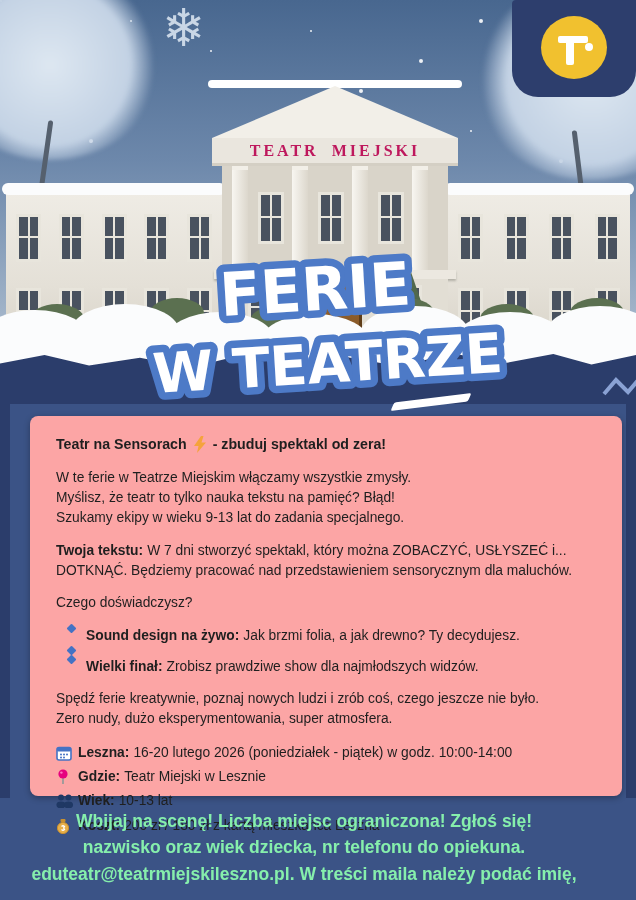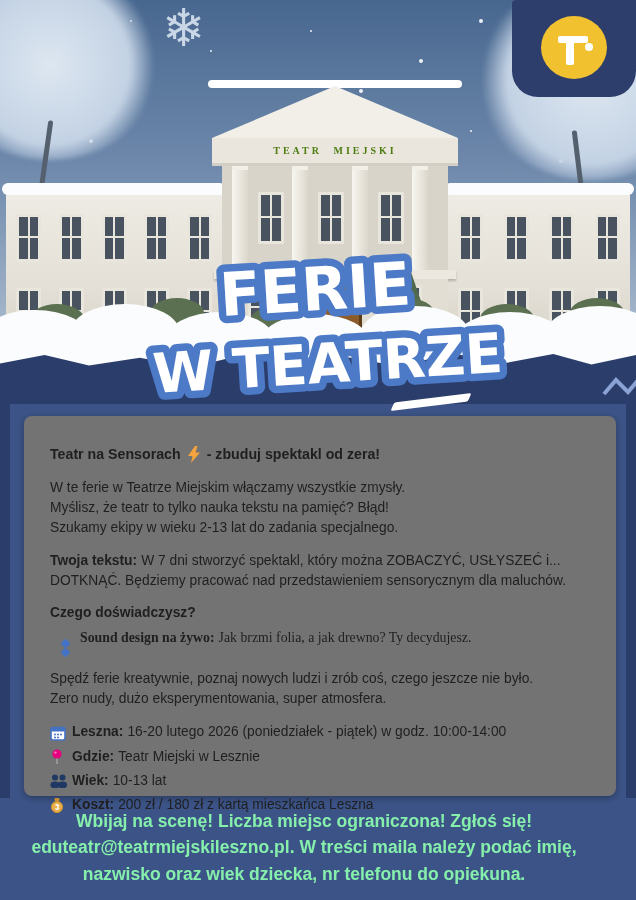--- a/index.html
+++ b/index.html
@@ -39,22 +39,22 @@
   .win::before { content:""; position:absolute; left:50%; top:0; bottom:0; width:2px; margin-left:-1px; background:#e8e5dc; }
   .win::after  { content:""; position:absolute; top:45%; left:0; right:0; height:2px; background:#e8e5dc; }
 
   
   .portico { position:absolute; left:222px; top:86px; width:226px; height:262px; }
   .pediment { position:absolute; left:-10px; top:0; width:0; height:0;
               border-left:123px solid transparent; border-right:123px solid transparent; border-bottom:52px solid #f2efe8; }
   .ped-snow { position:absolute; left:-14px; top:-6px; width:254px; height:8px; background:#fff; border-radius:4px; transform:rotate(0deg); }
   .entabl { position:absolute; left:-10px; top:52px; width:246px; height:28px; background:#eae6de;
             border-bottom:3px solid #d4cfc4; display:flex; align-items:center; justify-content:center; }
-  .sign { font-family:"Liberation Serif", serif; font-size:10px; letter-spacing:3px; word-spacing:6px;
-          color:#4d7c0f; font-weight:600; text-transform:uppercase; }
+  .sign { font-family:"Liberation Serif", serif; font-size:16px; letter-spacing:3px; word-spacing:6px;
+          color:#be185d; font-weight:600; text-transform:uppercase; }
   .colsec { position:absolute; left:0; top:80px; width:226px; height:104px; background:#d9d4c9; }
   .col { position:absolute; top:0; width:16px; height:104px; background:linear-gradient(90deg,#f8f6f1,#dcd7cc); border-top:4px solid #f2efe8; }
   .c1{left:10px}.c2{left:70px}.c3{left:130px}.c4{left:190px}
   .pwin { position:absolute; top:26px; width:26px; height:52px; }
   .pw1{left:36px}.pw2{left:96px}.pw3{left:156px}
   .ledge { position:absolute; left:-8px; top:184px; width:242px; height:9px; background:#ece8e0; box-shadow:0 2px 2px rgba(90,90,80,.35); }
   .lower { position:absolute; left:0; top:193px; width:226px; height:69px; background:#e2ded4; }
   .door { position:absolute; left:86px; bottom:0; width:54px; height:66px;
           background:linear-gradient(180deg,#9a6730,#7e5224); border:3px solid #5f3d18; border-bottom:none; }
   .door::before { content:""; position:absolute; left:50%; top:0; bottom:0; width:2px; margin-left:-1px; background:#5f3d18; }
@@ -95,29 +95,29 @@
   .title-svg text { font-family:"DejaVu Sans", sans-serif; font-weight:bold; fill:#ffffff;
                     stroke:#4d7ac7; stroke-width:15px; stroke-linejoin:round; paint-order:stroke fill; }
   .swoosh { position:absolute; left:392px; top:398px; width:78px; height:8px; background:#fff;
             transform:rotate(-7deg) skewX(-30deg); z-index:11; border-radius:2px; }
 
   
   .panel { position:absolute; top:404px; left:0; width:636px; height:496px; background:#3b5386; }
   .edge { position:absolute; top:0; width:10px; height:394px; background:#2b3d6b; }
   .edge-l { left:0; } .edge-r { right:0; }
 
-  .card { position:absolute; left:24px; top:12px; width:592px; height:380px; background:#737373; border-radius:8px;
-          padding:28px 26px 14px 26px; box-shadow:0 2px 6px rgba(0,0,0,.3);
+  .card { position:absolute; left:30px; top:12px; width:592px; height:380px; background:#fca5a5; border-radius:8px;
+          padding:18px 26px 14px 26px; box-shadow:0 2px 6px rgba(0,0,0,.3);
           color:#1f1f1f; font-size:13.8px; line-height:1.47; }
   .lbl { font-weight:bold; margin-right:4px; }
   .card-heading { display:flex; align-items:center; gap:7px; font-weight:bold; font-size:14.2px; margin-bottom:13px; }
   .para { margin-bottom:12px; }
-  .exp-head { font-weight:bold; margin-bottom:4px; }
+  .exp-head { font-weight:normal; margin-bottom:12px; }
   .bullets { list-style:none; margin-bottom:12px; }
-  .bullets li { display:flex; align-items:flex-end; padding-left:12px; margin-bottom:2px;font-family:Liberation Serif, serif; }
+  .bullets li { display:flex; align-items:flex-start; padding-left:12px; margin-bottom:2px; }
   .diamond { flex:0 0 auto; width:7px; height:7px; background:#4472c4; transform:rotate(45deg);
              margin-right:11px; position:relative; top:-1px; border-radius:1px; }
   .details { margin-top:13px; }
   .detail-row { display:flex; align-items:center; margin-bottom:4px; }
   .dicon { flex:0 0 22px; display:flex; align-items:center; }
 
   
   .footer { position:absolute; left:0; top:404px; width:608px; text-align:center;
             color:#86efac; font-weight:bold; font-size:17.5px; line-height:1.5; }
 </style>
@@ -250,36 +250,40 @@
         <span>Teatr na Sensorach</span>
         <svg width="12" height="17" viewBox="0 0 12 17">
           <polygon points="7,0 0,10 4.5,10 3,17 12,6.5 7.5,6.5 9.5,0" fill="#f5a33c"></polygon>
         </svg>
         <span>- zbuduj spektakl od zera!</span>
       </div>
 
       <div class="para">
         <div>W te ferie w Teatrze Miejskim włączamy wszystkie zmysły.</div>
         <div>Myślisz, że teatr to tylko nauka tekstu na pamięć? Błąd!</div>
-        <div>Szukamy ekipy w wieku 2-13 lat do zadania specjalnego.</div>
+        <div>Szukamy ekipy w wieku 9-13 lat do zadania specjalnego.</div>
       </div>
 
       <div class="para">
         <span class="lbl">Twoja tekstu:</span><span>W 7 dni stworzyć spektakl, który można ZOBACZYĆ, USŁYSZEĆ i... DOTKNĄĆ. Będziemy pracować nad przedstawieniem sensorycznym dla maluchów.</span>
       </div>
 
       <div class="exp-head">Czego doświadczysz?</div>
 
       <ul class="bullets">
         <li>
           <span class="diamond"></span>
           <span><span class="lbl">Sound design na żywo:</span><span>Jak brzmi folia, a jak drewno? Ty decydujesz.</span></span>
         </li>
         <li>
           <span class="diamond"></span>
+        </li>
+        <li>
+          <span class="diamond"></span>
+          <span><span class="lbl">Wielki finał:</span><span>Zrobisz prawdziwe show dla najmłodszych widzów.</span></span>
         </li>
       </ul>
 
       <div class="para">
         <div>Spędź ferie kreatywnie, poznaj nowych ludzi i zrób coś, czego jeszcze nie było.</div>
         <div>Zero nudy, dużo eksperymentowania, super atmosfera.</div>
       </div>
 
       <div class="details">
         <div class="detail-row">
@@ -325,18 +329,18 @@
               <path d="M5.5 8.5 Q7 7 8.5 8.5 Q7 10 8.5 11.5 Q7 13 5.5 11.5" fill="none" stroke="#fff" stroke-width="1.2"></path>
             </svg>
           </span>
           <span><span class="lbl">Koszt:</span><span>200 zł / 180 zł z kartą mieszkańca Leszna</span></span>
         </div>
       </div>
     </div>
 
     <div class="footer" style="top:404px;">
       <div>Wbijaj na scenę! Liczba miejsc ograniczona! Zgłoś się!</div>
+      <div>nazwisko oraz wiek dziecka, nr telefonu do opiekuna.</div>
       <div>eduteatr@teatrmiejskileszno.pl. W treści maila należy podać imię,</div>
-      <div>nazwisko oraz wiek dziecka, nr telefonu do opiekuna.</div>
     </div>
   </div>
 
 </div>
 
 </body></html>

